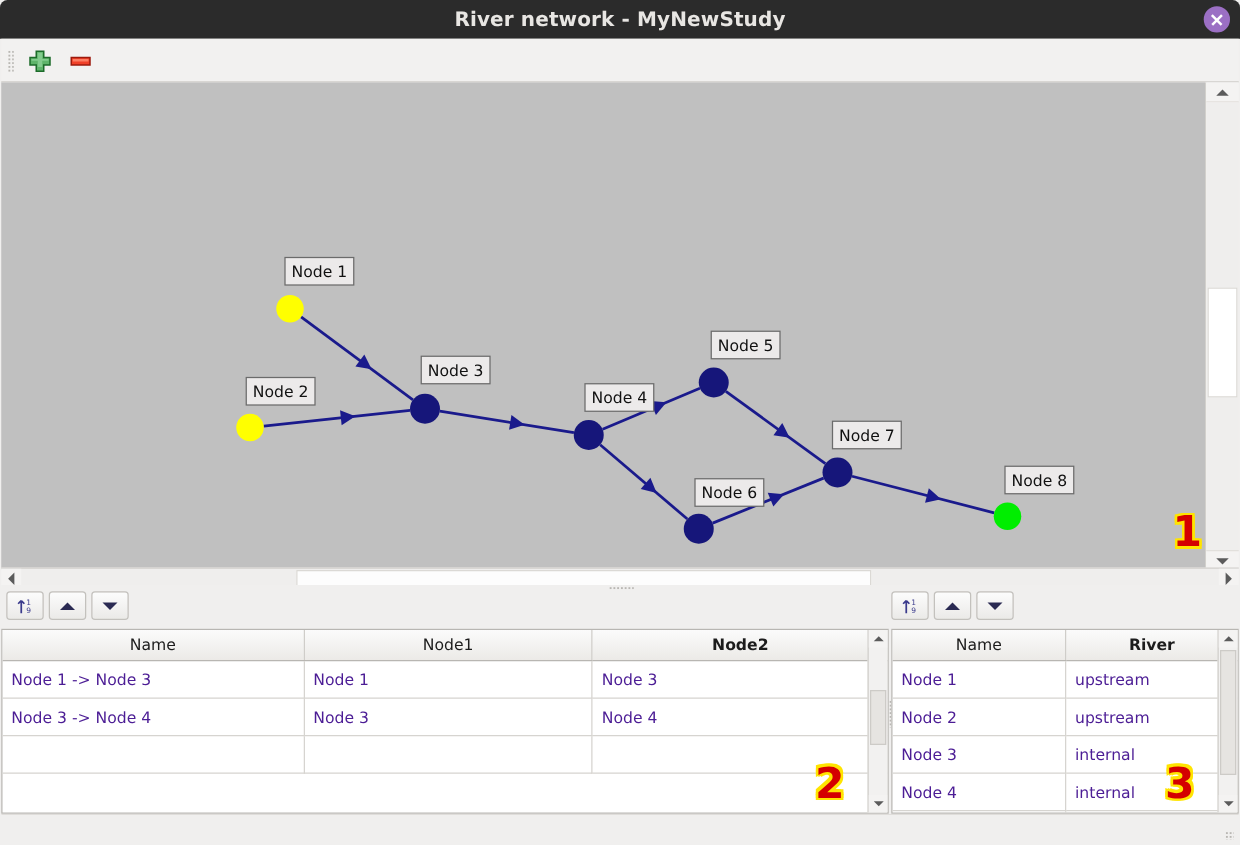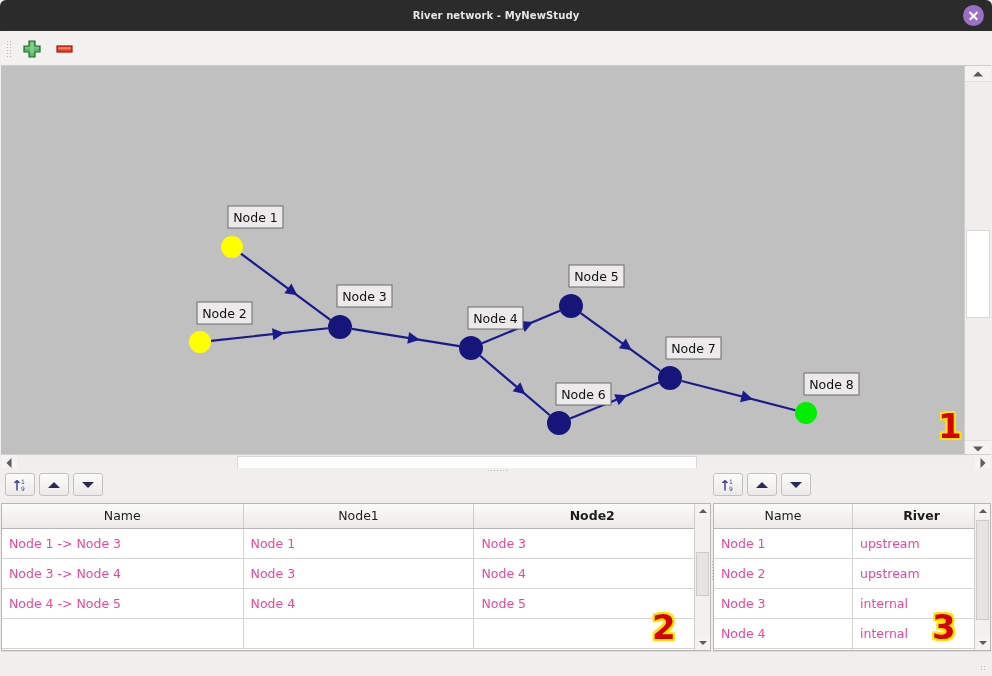--- a/index.html
+++ b/index.html
@@ -14,21 +14,21 @@
 
   
   .titlebar {
     position: absolute; left: 0; top: 0; width: 992px; height: 31px;
     background: #2b2b2b;
     border-top-left-radius: 6px; border-top-right-radius: 6px;
   }
   .titlebar-text {
     position: absolute; left: 0; top: 0; width: 992px; height: 31px;
     line-height: 31px; text-align: center;
-    color: #e8e6e3; font-size: 10px; font-weight: bold;
+    color: #e8e6e3; font-size: 16px; font-weight: bold;
     letter-spacing: .1px;
   }
   .close-btn {
     position: absolute; right: 8px; top: 5px; width: 21px; height: 21px;
     border-radius: 50%; background: #9b6fc4;
     cursor: pointer;
   }
   .close-btn::before, .close-btn::after {
     content:""; position:absolute; left:5px; top:10px; width:11px; height:1.6px;
     background:#fff;
@@ -141,21 +141,21 @@
   }
   .tbl { width:100%; border-collapse:collapse; table-layout:fixed; }
   .tbl th {
     height:24px; font-weight:normal; font-size:12.5px; color:#1c1c1c;
     background: linear-gradient(#fbfbfb,#eceae7);
     border-right:1px solid #cfcdc9; border-bottom:1px solid #b8b6b2;
     text-align:center;
   }
   .tbl th:last-child { border-right:none;font-weight:bold; }
   .tbl td {
-    height:30px; font-size:12.5px; color:#ec4899;
+    height:30px; font-size:12.5px; color:#4c1d95;
     border-right:1px solid #d6d4d0; border-bottom:1px solid #d6d4d0;
     padding-left:7px; white-space:nowrap; overflow:hidden;margin-top:48px;
   }
   .tbl td:last-child { border-right:none; }
 
   .tbl-vscroll {
     position:absolute; top:0; width:16px; bottom:0;
     background:#f2f1f0; border-left:1px solid #cfcdc9;
   }
   .tvs-arrow { position:absolute; left:0; width:15px; height:14px; background:#f4f3f2; cursor:pointer; }
@@ -308,25 +308,20 @@
               <td>Node 1 -&gt; Node 3</td>
               <td>Node 1</td>
               <td>Node 3</td>
             </tr>
             <tr>
               <td>Node 3 -&gt; Node 4</td>
               <td>Node 3</td>
               <td>Node 4</td>
             </tr>
             <tr>
-              <td>Node 4 -&gt; Node 5</td>
-              <td>Node 4</td>
-              <td>Node 5</td>
-            </tr>
-            <tr>
               <td></td>
               <td></td>
               <td></td>
             </tr>
           </tbody>
       </table>
       <div class="tbl-vscroll" style="right:0;">
         <div class="tvs-arrow tvs-up">
             <i class="tri tri-up" style="border-left-width:4px;border-right-width:4px;border-bottom-width:4px;"></i>
           </div>

